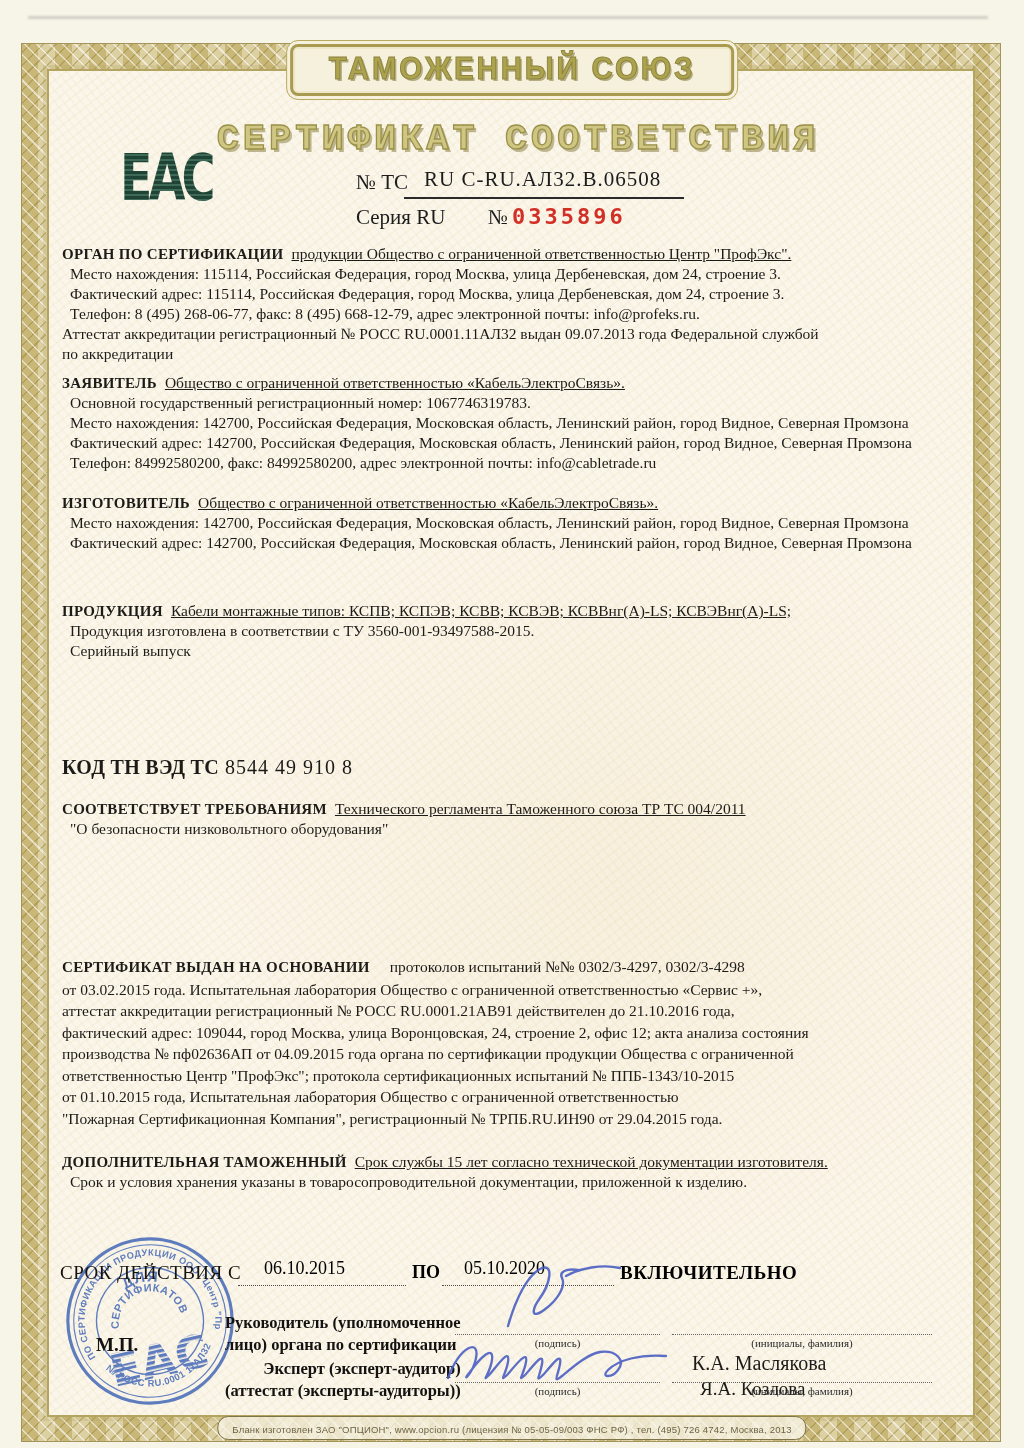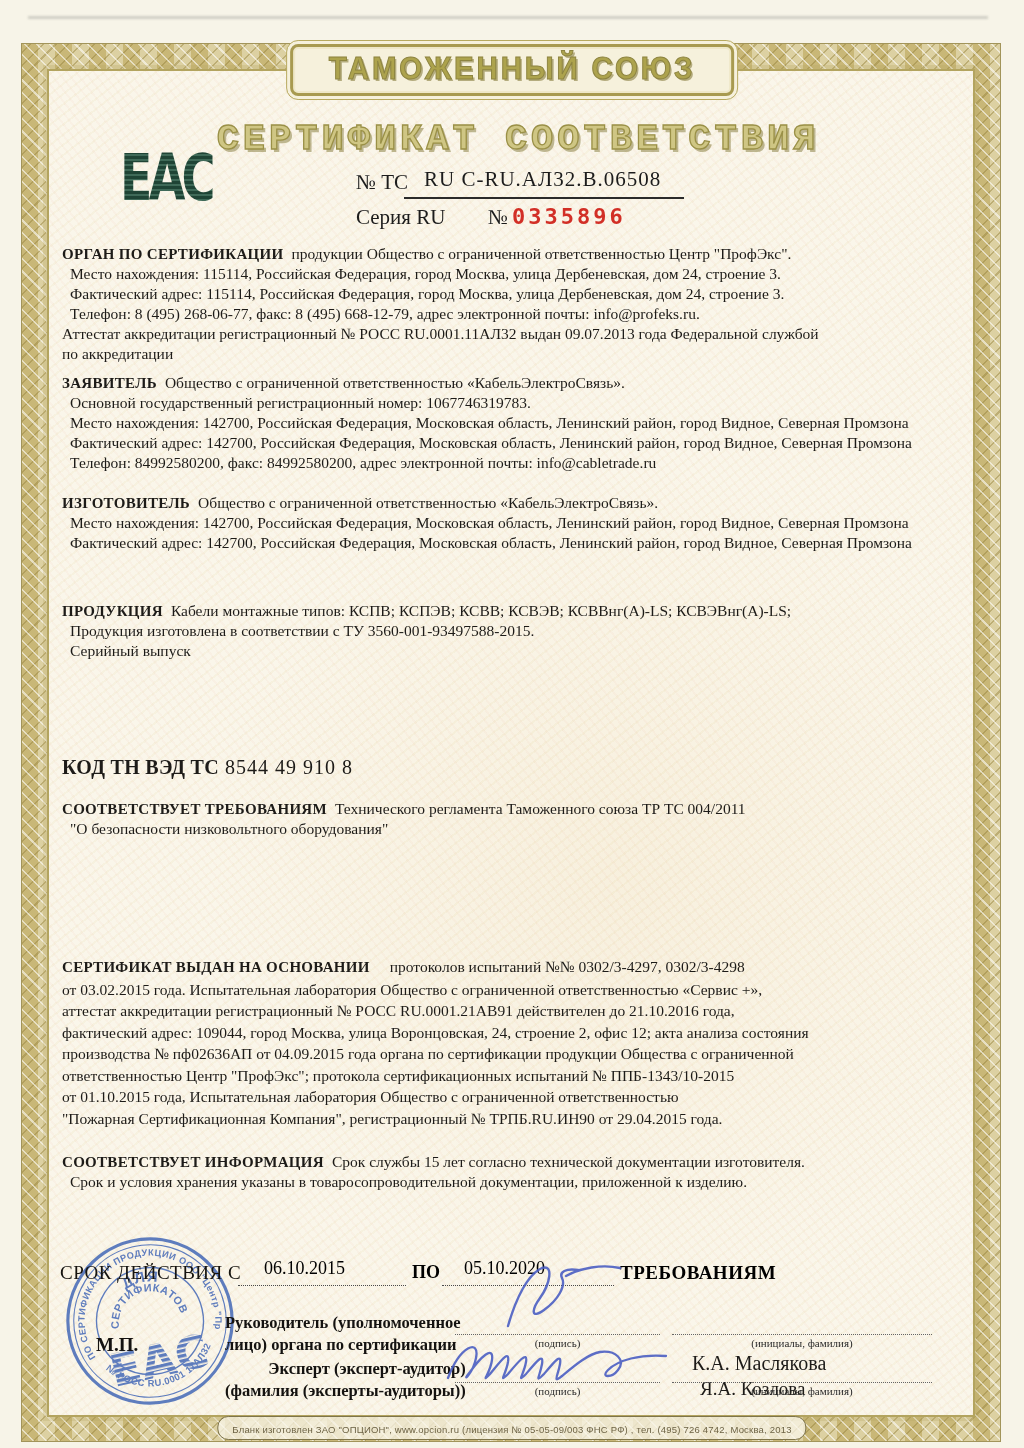--- a/index.html
+++ b/index.html
@@ -47,21 +47,21 @@
     font-weight:bold;font-size:22px;letter-spacing:3px;color:#d22f26;}
   
   .sec{position:absolute;left:62px;width:900px;color:#1d1b18;}
   .sec .line{white-space:nowrap;}
   .h{font-weight:bold;font-size:15px;letter-spacing:.3px;}
   .t{font-size:15.5px;}
   .lh20 .line{line-height:20px;}
   .lh215 .line{line-height:21.5px;}
   .kod .h{font-size:20px;}
   .kod .t{font-size:20px;letter-spacing:1px;margin-left:6px;}
-  .gap-after-h{margin-left:8px;}
+  .gap-after-h{margin-left:8px;text-decoration:underline;}
   .indent{padding-left:8px;}
   
   .validity-label{position:absolute;left:60px;top:1262px;font-weight:normal;font-size:19px;letter-spacing:.5px;color:#15130f;white-space:nowrap;}
   .date1{position:absolute;left:264px;top:1258px;font-size:18px;}
   .date2{position:absolute;left:464px;top:1258px;font-size:18px;}
   .po{position:absolute;left:412px;top:1262px;font-weight:bold;font-size:18px;}
   .incl{position:absolute;left:620px;top:1262px;font-weight:bold;font-size:19px;letter-spacing:.5px;}
   .dotline{position:absolute;height:1px;border-bottom:1.6px dotted #4a4a4a;}
   .vline1{left:238px;top:1284px;width:168px;}
   .vline2{left:442px;top:1284px;width:172px;}
@@ -159,21 +159,21 @@
     <div class="line t">от 03.02.2015 года. Испытательная лаборатория Общество с ограниченной ответственностью «Сервис +»,</div>
     <div class="line t">аттестат аккредитации регистрационный № РОСС RU.0001.21АВ91 действителен до 21.10.2016 года,</div>
     <div class="line t">фактический адрес: 109044, город Москва, улица Воронцовская, 24, строение 2, офис 12; акта анализа состояния</div>
     <div class="line t">производства № пф02636АП от 04.09.2015 года органа по сертификации продукции Общества с ограниченной</div>
     <div class="line t">ответственностью Центр "ПрофЭкс"; протокола сертификационных испытаний № ППБ-1343/10-2015</div>
     <div class="line t">от 01.10.2015 года, Испытательная лаборатория Общество с ограниченной ответственностью</div>
     <div class="line t">"Пожарная Сертификационная Компания", регистрационный № ТРПБ.RU.ИН90 от 29.04.2015 года.</div>
   </div>
 
   <div class="sec lh20" style="top:1152px">
-    <div class="line"><span class="h">СООТВЕТСТВУЕТ ИНФОРМАЦИЯ</span><span class="t gap-after-h">Срок службы 15 лет согласно технической документации изготовителя.</span></div>
+    <div class="line"><span class="h">ДОПОЛНИТЕЛЬНАЯ ТАМОЖЕННЫЙ</span><span class="t gap-after-h">Срок службы 15 лет согласно технической документации изготовителя.</span></div>
     <div class="line t indent">Срок и условия хранения указаны в товаросопроводительной документации, приложенной к изделию.</div>
   </div>
 
   <svg class="stamp" viewBox="0 0 190 190">
     <defs>
       <path id="arcTop" d="M 33 117.6 A 66 66 0 1 1 157 117.6"></path>
       <path id="arcBottom" d="M 40.9 132.9 A 66 66 0 0 0 149.1 132.9"></path>
       <path id="arcDlya" d="M 55 95 A 40 40 0 1 1 135 95"></path>
       <path id="arcCert" d="M 63 97 A 32 32 0 1 1 127 97"></path>
       <pattern id="stampStripes" width="6" height="5" patternUnits="userSpaceOnUse">
@@ -197,31 +197,31 @@
     </text>
     <text x="95" y="152" text-anchor="middle" font-family="DejaVu Sans, sans-serif" font-size="46" font-weight="bold" fill="url(#stampStripes)" transform="scale(1,1)">ЕАС</text>
   </svg>
 
   <div class="validity-label">СРОК ДЕЙСТВИЯ С</div>
   <div class="date1">06.10.2015</div>
   <div class="dotline vline1"></div>
   <div class="po">ПО</div>
   <div class="date2">05.10.2020</div>
   <div class="dotline vline2"></div>
-  <div class="incl">ТРЕБОВАНИЯМ</div>
+  <div class="incl">ВКЛЮЧИТЕЛЬНО</div>
 
   <div class="mp">М.П.</div>
 
   <div class="siglabel sl1">
     <div>Руководитель (уполномоченное</div>
     <div>лицо) органа по сертификации</div>
   </div>
   <div class="siglabel sl2">
     <div>Эксперт (эксперт-аудитор)</div>
-    <div>(фамилия (эксперты-аудиторы))</div>
+    <div>(аттестат (эксперты-аудиторы))</div>
   </div>
 
   <svg class="sig-svg" style="left:470px;top:1258px" width="180" height="78" viewBox="0 0 180 78">
     <path d="M38,68 C46,40 58,16 72,10 C84,6 80,26 70,40 C62,51 60,62 74,52 C88,42 96,28 92,20 C89,14 96,10 108,12 M96,18 C110,10 132,6 150,10" fill="none" stroke="#4a5ec2" stroke-width="2.4" stroke-linecap="round" opacity="0.9"></path>
   </svg>
   <svg class="sig-svg" style="left:440px;top:1332px" width="250" height="58" viewBox="0 0 250 58">
     <path d="M8,46 C20,14 40,6 36,26 C33,42 20,52 30,40 C40,26 54,12 52,28 C50,42 40,52 50,42 C60,30 70,16 68,30 C66,42 58,52 68,42 C78,30 88,18 86,30 C84,42 76,52 86,42 C96,30 104,20 102,32 C100,44 94,52 104,42 C114,30 122,20 120,32 C118,44 112,52 122,44 C134,34 148,22 160,20 C176,18 186,28 178,38 C172,46 160,46 168,38 C178,28 200,22 226,24" fill="none" stroke="#4a5ec2" stroke-width="2.3" stroke-linecap="round" opacity="0.9"></path>
   </svg>
 
   <div class="sigline sgl1"></div>

